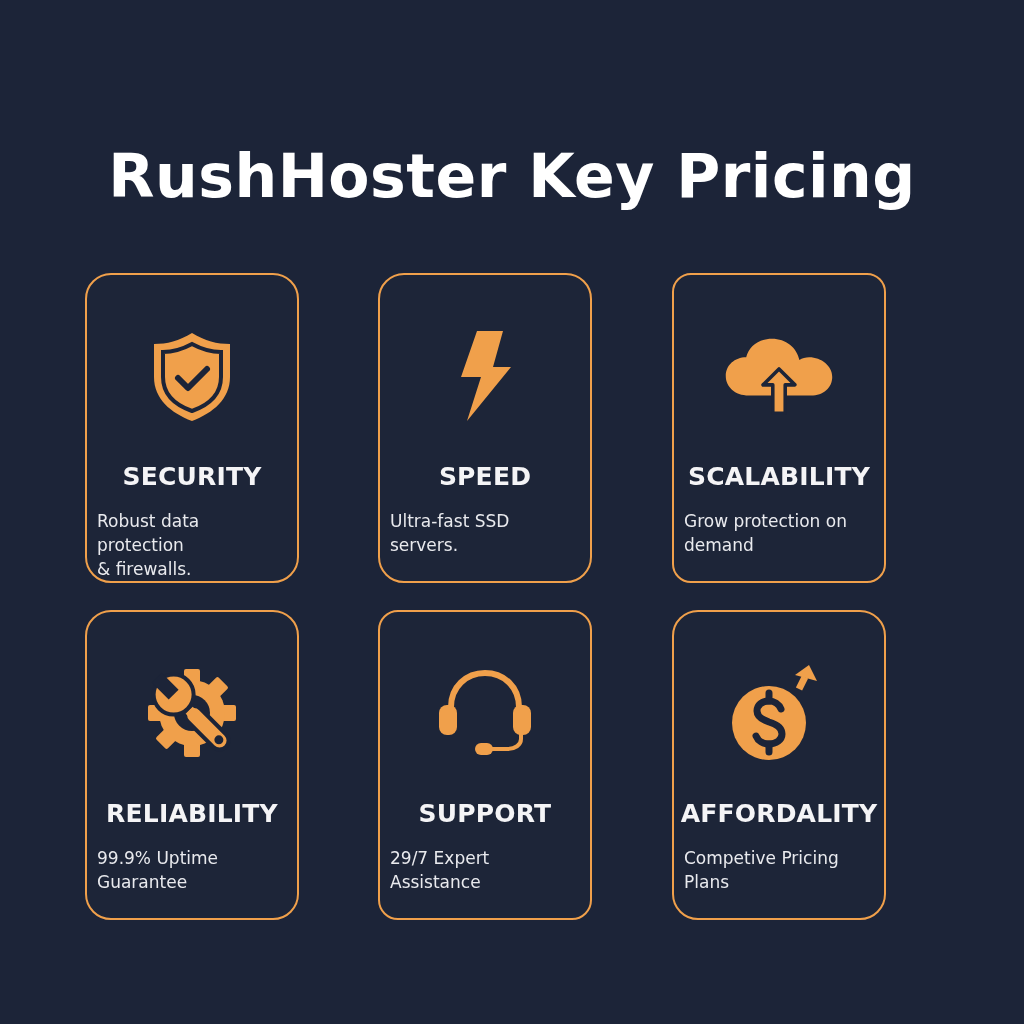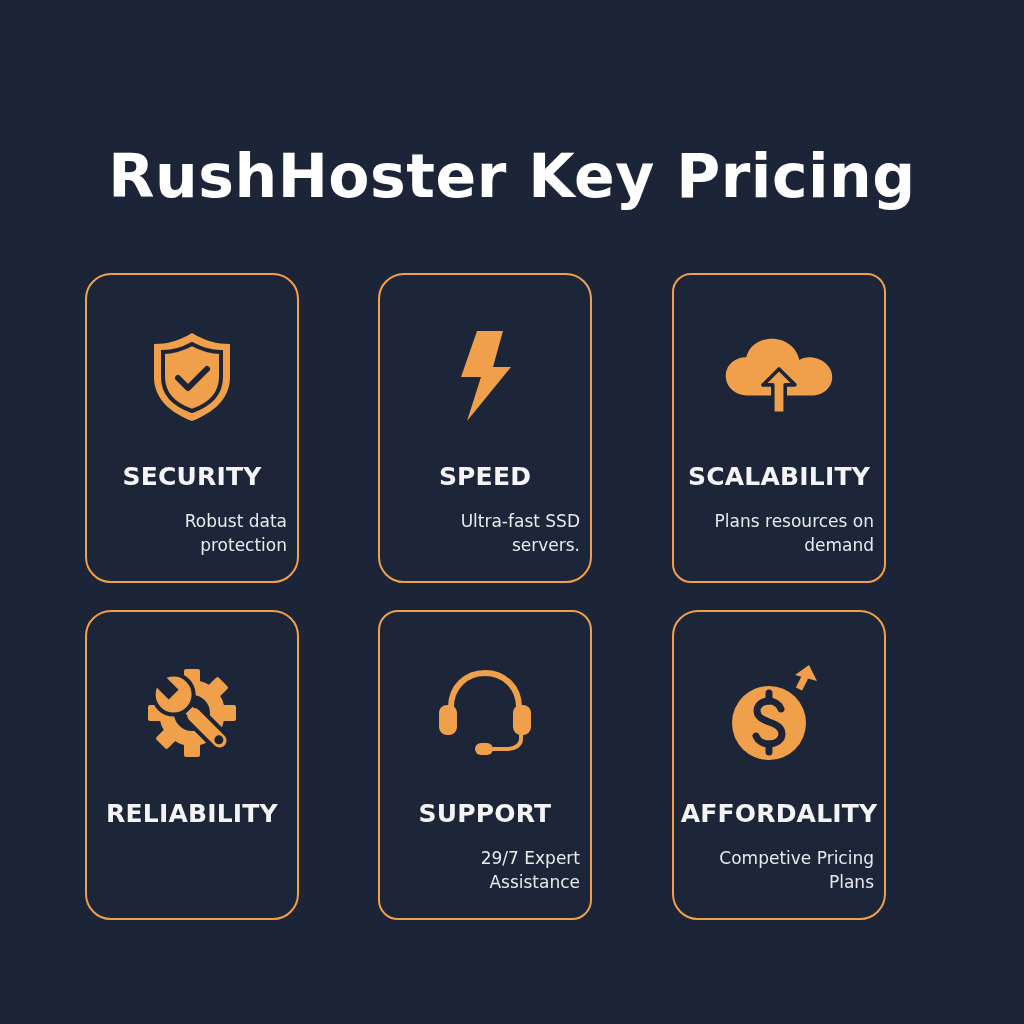--- a/index.html
+++ b/index.html
@@ -61,21 +61,21 @@
       font-weight: bold;
       font-size: 25px;
       line-height: 32px;
       letter-spacing: 0.2px;
     }
     .card .desc {
       position: absolute;
       left: 10px;
       right: 10px;
       top: 234px;
-      text-align: right;
+      text-align: left;
       color: #e9eaee;
       font-family: "DejaVu Sans", "Liberation Sans", sans-serif;
       font-size: 17px;
       line-height: 24px;
     }
     .card .desc .line {
       display: block;
     }
   </style>
 </head>
@@ -87,20 +87,21 @@
   <div class="icon">
     <svg width="90" height="94" viewBox="0 0 90 94">
       <path d="M45 4 C58 12 70 15 83 15 L83 48 C83 70 66 84 45 92 C24 84 7 70 7 48 L7 15 C20 15 32 12 45 4 Z" fill="#f0a04b"></path>
       <path d="M45 15 C56 21 65 23 74 23 L74 48 C74 65 62 76 45 82 C28 76 16 65 16 48 L16 23 C25 23 34 21 45 15 Z" fill="none" stroke="#1c2438" stroke-width="4"></path>
       <path d="M31 49 L41 59 L60 40" fill="none" stroke="#1c2438" stroke-width="6" stroke-linecap="round" stroke-linejoin="round"></path>
     </svg>
   </div>
   <div class="title">SECURITY</div>
   <div class="desc">
     <span class="line">Robust data protection</span>
+    <span class="line">&amp; firewalls.</span>
   </div>
 </div>
 
 <div class="card" style="left:378px; top:273px;">
   <div class="icon">
     <svg width="60" height="94" viewBox="0 0 60 94">
       <path d="M22 2 L48 2 L38 38 L56 38 L12 92 L26 48 L6 48 Z" fill="#f0a04b"></path>
     </svg>
   </div>
   <div class="title">SPEED</div>
@@ -111,21 +112,21 @@
 
 <div class="card" style="left:672px; top:273px;border-radius:19px;">
   <div class="icon">
     <svg width="124" height="88" viewBox="0 0 124 88">
       <path d="M28 66 C12 66 2 56 2 44 C2 32 12 23 25 23 C28 10 40 2 54 2 C70 2 82 12 85 26 C88 24 92 23 96 23 C110 23 122 33 122 45 C122 57 112 66 98 66 Z" fill="#f0a04b"></path>
       <path d="M62 36 L44 54 L55 54 L55 86 L69 86 L69 54 L80 54 Z" fill="#f0a04b" stroke="#1c2438" stroke-width="4" stroke-linejoin="round"></path>
     </svg>
   </div>
   <div class="title">SCALABILITY</div>
   <div class="desc">
-    <span class="line">Plans resources on demand</span>
+    <span class="line">Grow protection on demand</span>
   </div>
 </div>
 
 <div class="card" style="left:85px; top:610px;">
   <div class="icon">
     <svg width="96" height="96" viewBox="0 0 96 96">
       <g transform="translate(48 48)">
         <g fill="#f0a04b">
           <rect x="-8" y="-44" width="16" height="14" rx="2"></rect>
           <rect x="-8" y="30" width="16" height="14" rx="2"></rect>
@@ -142,20 +143,23 @@
       <g transform="translate(48 48) rotate(-45)">
         <rect x="-9" y="-6" width="18" height="54" rx="9" fill="#f0a04b" stroke="#1c2438" stroke-width="4"></rect>
         <circle cx="0" cy="-26" r="20" fill="#f0a04b" stroke="#1c2438" stroke-width="4"></circle>
         <rect x="-7" y="-50" width="14" height="24" fill="#1c2438"></rect>
         <rect x="-5" y="-4" width="10" height="8" fill="#f0a04b"></rect>
         <circle cx="0" cy="38" r="4.5" fill="#1c2438"></circle>
       </g>
     </svg>
   </div>
   <div class="title">RELIABILITY</div>
+  <div class="desc">
+    <span class="line">99.9% Uptime Guarantee</span>
+  </div>
 </div>
 
 <div class="card" style="left:378px; top:610px;border-radius:20px;">
   <div class="icon">
     <svg width="100" height="96" viewBox="0 0 100 96">
       <path d="M16 52 L16 42 C16 22 31 8 50 8 C69 8 84 22 84 42 L84 52" fill="none" stroke="#f0a04b" stroke-width="6"></path>
       <rect x="4" y="40" width="18" height="30" rx="8" fill="#f0a04b"></rect>
       <rect x="78" y="40" width="18" height="30" rx="8" fill="#f0a04b"></rect>
       <path d="M86 68 L86 74 C86 80 80 84 72 84 L52 84" fill="none" stroke="#f0a04b" stroke-width="4"></path>
       <rect x="40" y="78" width="18" height="12" rx="6" fill="#f0a04b"></rect>

